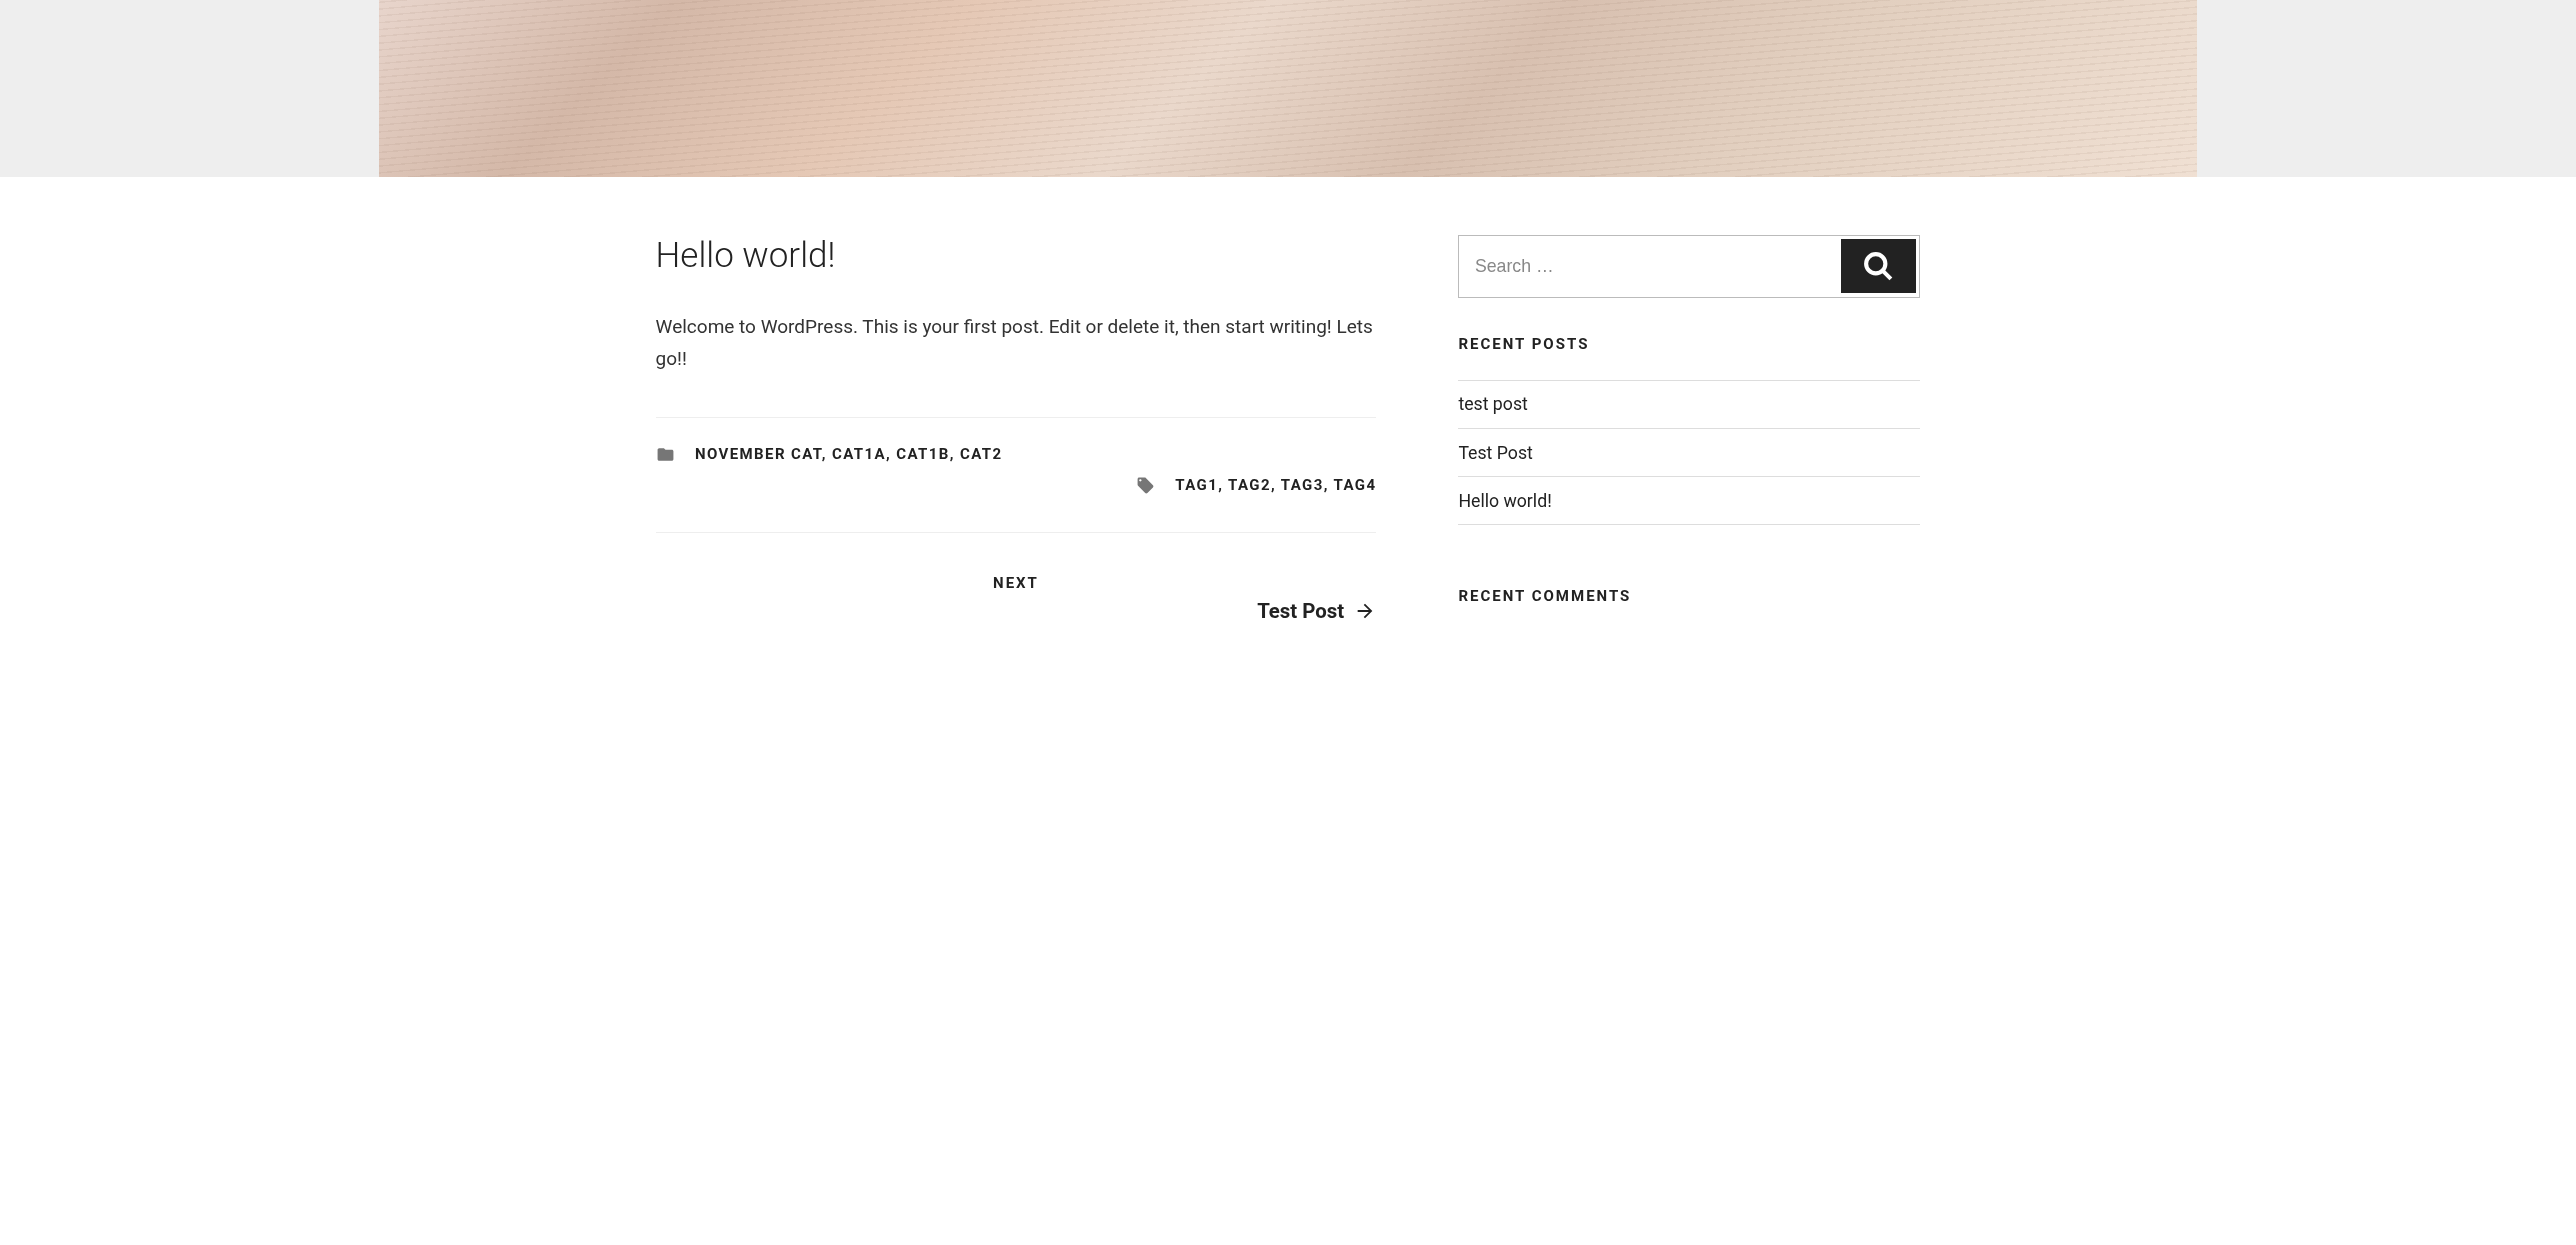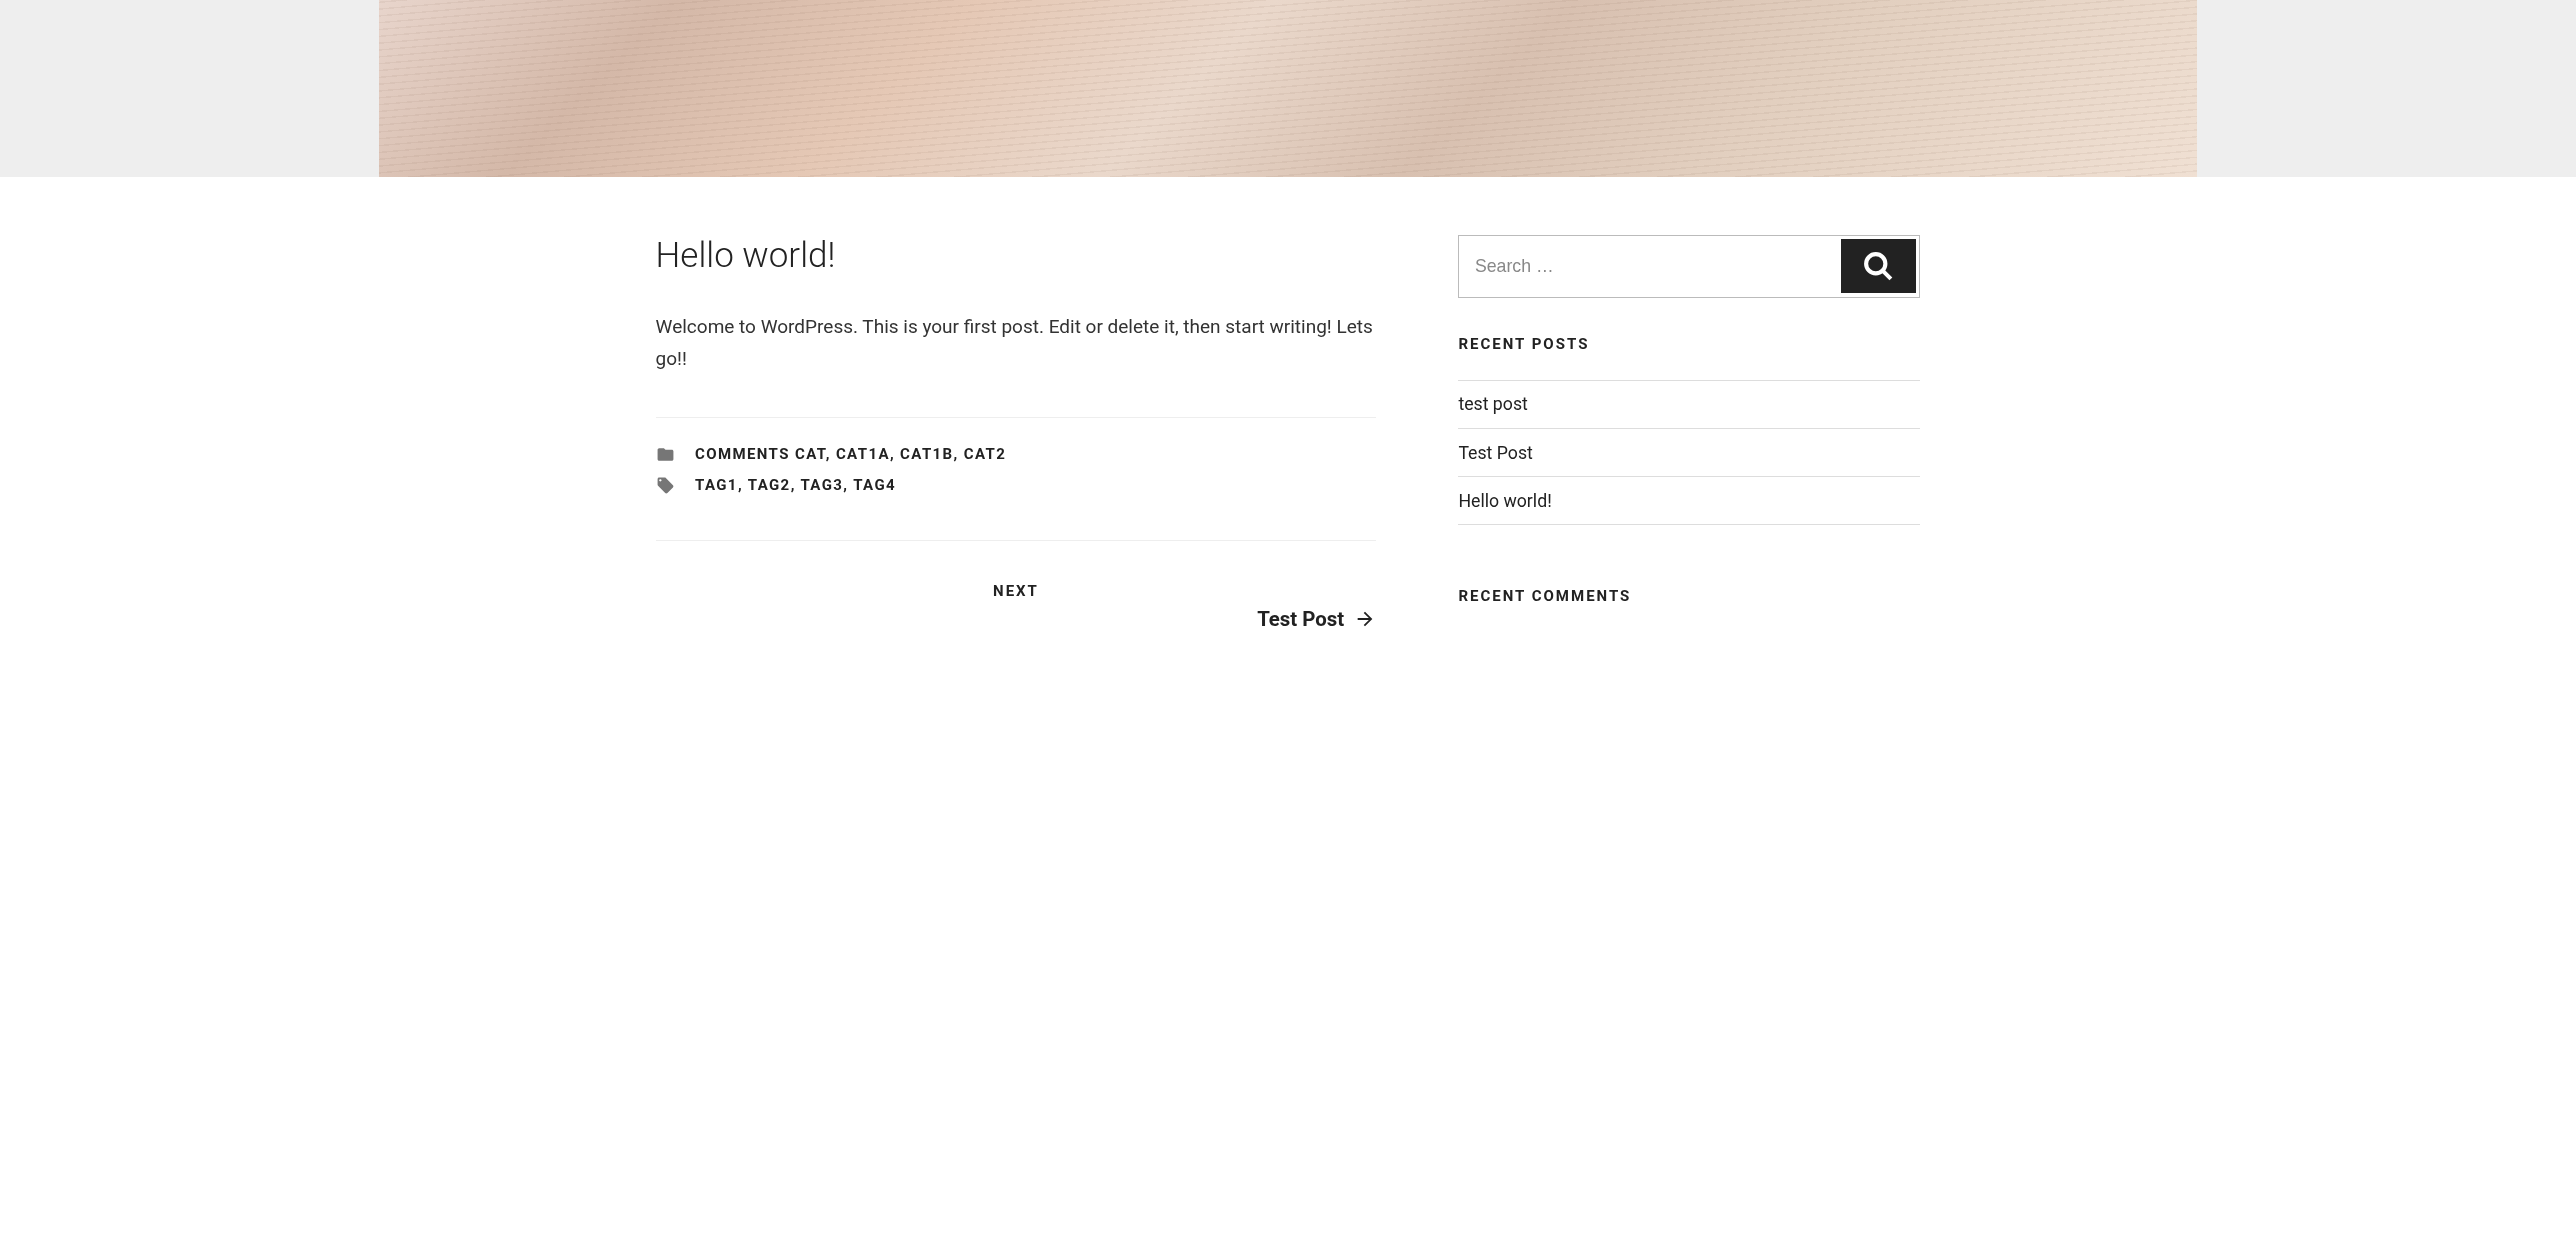--- a/index.html
+++ b/index.html
@@ -111,21 +111,22 @@
     }
     
     .footer-row {
       display: flex;
       align-items: center;
       gap: 20.4px;
       margin-bottom: 12.2px;
     }
     
     .footer-row:last-child {
-      margin-bottom: 18px;
+      margin-bottom: 10px;
+      justify-content: flex-end;
     }
     
     .footer-icon {
       color: #767676;
       width: 19px;
       height: 19px;
       flex-shrink: 0;
     }
     
     .footer-links {
@@ -288,21 +289,21 @@
       <h1 class="post-title">Hello world!</h1>
 
       <div class="post-body">Welcome to WordPress. This is your first post. Edit or delete it, then start writing! Lets go!!</div>
 
       <footer class="post-footer">
         <div class="footer-row">
           <svg class="footer-icon" viewBox="0 0 24 24" fill="currentColor">
             <path d="M10 4H4c-1.1 0-2 .9-2 2v12c0 1.1.9 2 2 2h16c1.1 0 2-.9 2-2V8c0-1.1-.9-2-2-2h-8l-2-2z"></path>
           </svg>
           <span class="footer-links">
-            <a href="#">COMMENTS CAT</a>, 
+            <a href="#">NOVEMBER CAT</a>, 
             <a href="#">CAT1A</a>, 
             <a href="#">CAT1B</a>, 
             <a href="#">CAT2</a>
           </span>
         </div>
         <div class="footer-row">
           <svg class="footer-icon" viewBox="0 0 24 24" fill="currentColor">
             <path d="M21.41 11.58l-9-9C12.05 2.22 11.55 2 11 2H4c-1.1 0-2 .9-2 2v7c0 .55.22 1.05.59 1.42l9 9c.36.36.86.58 1.41.58s1.05-.22 1.41-.59l7-7c.37-.36.59-.86.59-1.41s-.23-1.05-.59-1.42zM5.5 7C4.67 7 4 6.33 4 5.5S4.67 4 5.5 4 7 4.67 7 5.5 6.33 7 5.5 7z"></path>
           </svg>
           <span class="footer-links">

